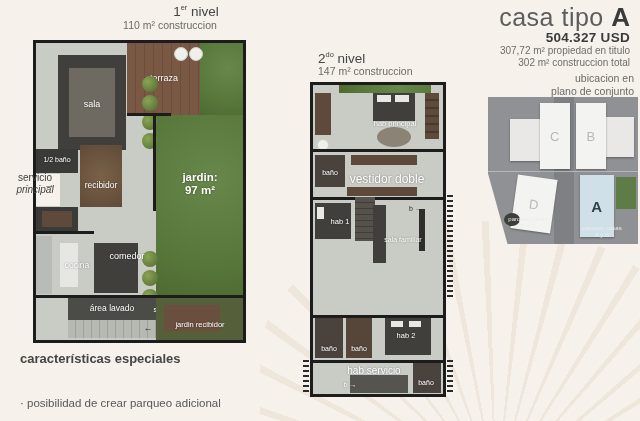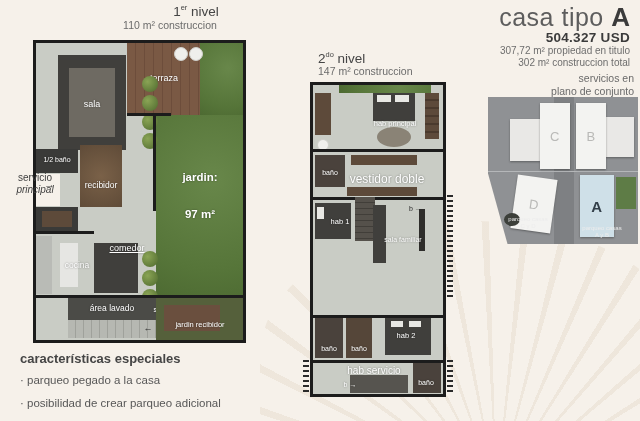--- a/index.html
+++ b/index.html
@@ -43,21 +43,21 @@
     <div class="ab grass" style="left:164px;top:0;width:43px;height:72px;"></div>
 
     <div class="ab wood" style="left:91px;top:0;width:73px;height:72px;"></div>
     <div class="chair" style="left:138px;top:4px;"></div>
     <div class="chair" style="left:153px;top:4px;"></div>
     <div class="lbl" style="left:96px;top:30px;width:64px;font-size:9px;">terraza</div>
 
     <div class="ab grass" style="left:120px;top:72px;width:87px;height:183px;"></div>
     <div class="lbl" style="left:124px;top:128px;width:80px;font-size:11.5px;font-weight:bold;">
       <span style="display:block;">jardin:</span>
-      <span style="display:block;margin-top:24px;">97 m²</span>
+      <span style="display:block;">97 m²</span>
     </div>
 
     <div class="bush" style="left:106px;top:33px;"></div>
     <div class="bush" style="left:106px;top:52px;"></div>
     <div class="bush" style="left:106px;top:71px;"></div>
     <div class="bush" style="left:106px;top:90px;"></div>
     <div class="bush" style="left:106px;top:208px;"></div>
     <div class="bush" style="left:106px;top:227px;"></div>
     <div class="bush" style="left:106px;top:246px;"></div>
 
@@ -74,21 +74,21 @@
     <div class="ab" style="left:6px;top:168px;width:30px;height:16px;background:#5d4a3a;"></div>
 
     <div class="ab" style="left:44px;top:102px;width:42px;height:62px;background:radial-gradient(circle,#7a6148,#5f4b38);"></div>
     <div class="lbl" style="left:36px;top:138px;width:58px;font-size:8.5px;">recibidor</div>
 
     <div class="ab" style="left:0;top:193px;width:16px;height:58px;background:#b9bbb6;"></div>
     <div class="ab" style="left:24px;top:200px;width:18px;height:44px;background:#e6e6e3;"></div>
     <div class="lbl" style="left:16px;top:218px;width:50px;font-size:8.5px;">cocina</div>
 
     <div class="ab furn" style="left:58px;top:200px;width:44px;height:50px;"></div>
-    <div class="lbl" style="left:64px;top:200px;width:54px;font-size:9px;text-decoration:underline;">comedor</div>
+    <div class="lbl" style="left:64px;top:208px;width:54px;font-size:9px;">comedor</div>
 
     <div class="ab" style="left:32px;top:255px;width:102px;height:22px;background:#4b4b47;"></div>
     <div class="lbl" style="left:36px;top:261px;width:80px;font-size:8.5px;">área lavado</div>
     <div class="lbl" style="left:114px;top:263px;width:10px;font-size:6.5px;">s</div>
 
     <div class="ab steps" style="left:32px;top:277px;width:102px;height:18px;"></div>
     <div class="lbl" style="left:100px;top:280px;width:24px;font-size:9px;color:#2c2c2c;text-shadow:none;">←</div>
 
     <div class="ab" style="left:120px;top:255px;width:87px;height:42px;background:#55603b;"></div>
     <div class="ab" style="left:128px;top:262px;width:56px;height:26px;background:#6a4f3e;"></div>
@@ -174,21 +174,21 @@
   <div class="ab hatch" style="left:447px;top:360px;width:6px;height:34px;"></div>
 
   <div class="ab" style="right:10px;top:2px;width:220px;text-align:right;">
     <span style="font-size:25px;font-weight:300;color:#5d5d5d;letter-spacing:.5px;">casa tipo </span><span style="font-size:26px;font-weight:700;color:#3b3b3b;">A</span>
   </div>
   <div class="ab" style="right:10px;top:30px;width:220px;text-align:right;font-size:13.5px;font-weight:700;color:#3b3b3b;letter-spacing:.3px;">504.327 USD</div>
   <div class="ab" style="right:10px;top:45px;width:220px;text-align:right;font-size:10px;color:#6e6e6e;">307,72 m² propiedad en titulo</div>
   <div class="ab" style="right:10px;top:57px;width:220px;text-align:right;font-size:10px;color:#6e6e6e;">302 m² construccion total</div>
 
   <div class="ab" style="right:6px;top:72px;width:160px;text-align:right;font-size:10.5px;color:#6a6a6a;line-height:1.25;">
-    <span style="display:block;">servicios en</span>
+    <span style="display:block;">ubicacion en</span>
     <span style="display:block;">plano de conjunto</span>
   </div>
 
   <div class="ab" style="left:488px;top:97px;width:150px;height:147px;background:#8f9194;clip-path:polygon(0 0,100% 0,100% 100%,13% 100%,0 52%);">
     <div class="ab" style="left:66px;top:0;width:20px;height:147px;background:#7e8083;"></div>
     <div class="ab" style="left:0;top:74px;width:150px;height:1px;background:#b5b7b9;"></div>
     <div class="bldg" style="left:22px;top:22px;width:30px;height:42px;background:#e9e8e6;"></div>
     <div class="bldg" style="left:118px;top:20px;width:28px;height:40px;background:#e9e8e6;"></div>
     <div class="bldg" style="left:52px;top:6px;width:30px;height:66px;">
         <span>C</span>
@@ -208,16 +208,15 @@
       <span style="display:block;">parqueo casas</span>
       <span style="display:block;">C y D</span>
     </div>
     <div class="ab" style="left:88px;top:128px;width:52px;text-align:center;color:#ececec;font-size:6px;line-height:1.2;">
       <span style="display:block;">parqueo casas</span>
       <span style="display:block;">A y B</span>
     </div>
   </div>
 
   <div class="ab" style="left:20px;top:351px;font-size:13px;font-weight:700;color:#454545;">características especiales</div>
-  <div class="ab" style="left:20px;top:374px;font-size:11.5px;color:#575757;">· parqueo pegado a la casa</div>
   <div class="ab" style="left:20px;top:397px;font-size:11.5px;color:#575757;">· posibilidad de crear parqueo adicional</div>
 
 </div>
 
 </body></html>

